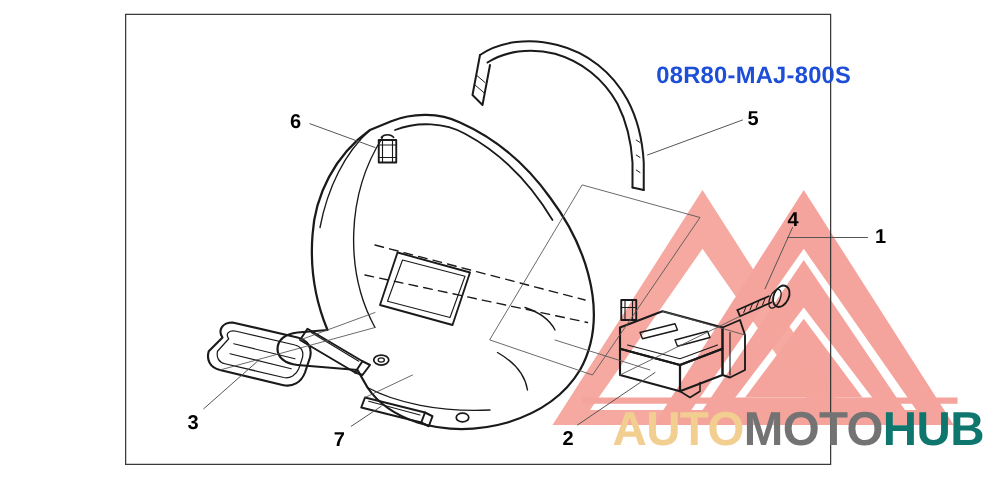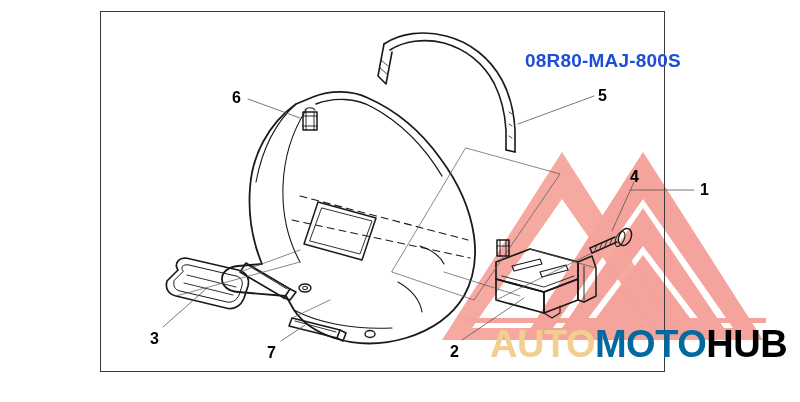--- a/index.html
+++ b/index.html
@@ -63,22 +63,22 @@
     left: 466px;
     top: 325px;
     font-size: 38px;
     font-weight: bold;
     letter-spacing: -0.5px;
     line-height: 1;
     white-space: nowrap;
     font-family: "Liberation Sans", sans-serif;
   }
   #wordmark .wm-auto { color: #f2cf91; margin-left: 24px; }
-  #wordmark .wm-moto { color: #0369a1; }
-  #wordmark .wm-hub  { color: #000000; }
+  #wordmark .wm-moto { color: #737373; }
+  #wordmark .wm-hub  { color: #0f766e; }
 </style>
 </head>
 <body>
 
 <div id="page">
 
   <svg class="layer" id="watermark-layer" viewBox="0 0 800 402">
 
     <path d="M 643 152 L 763 340 L 523 340 Z
              M 643 199 L 733 328 L 553 328 Z" fill="#f4a49c" fill-rule="evenodd"></path>

